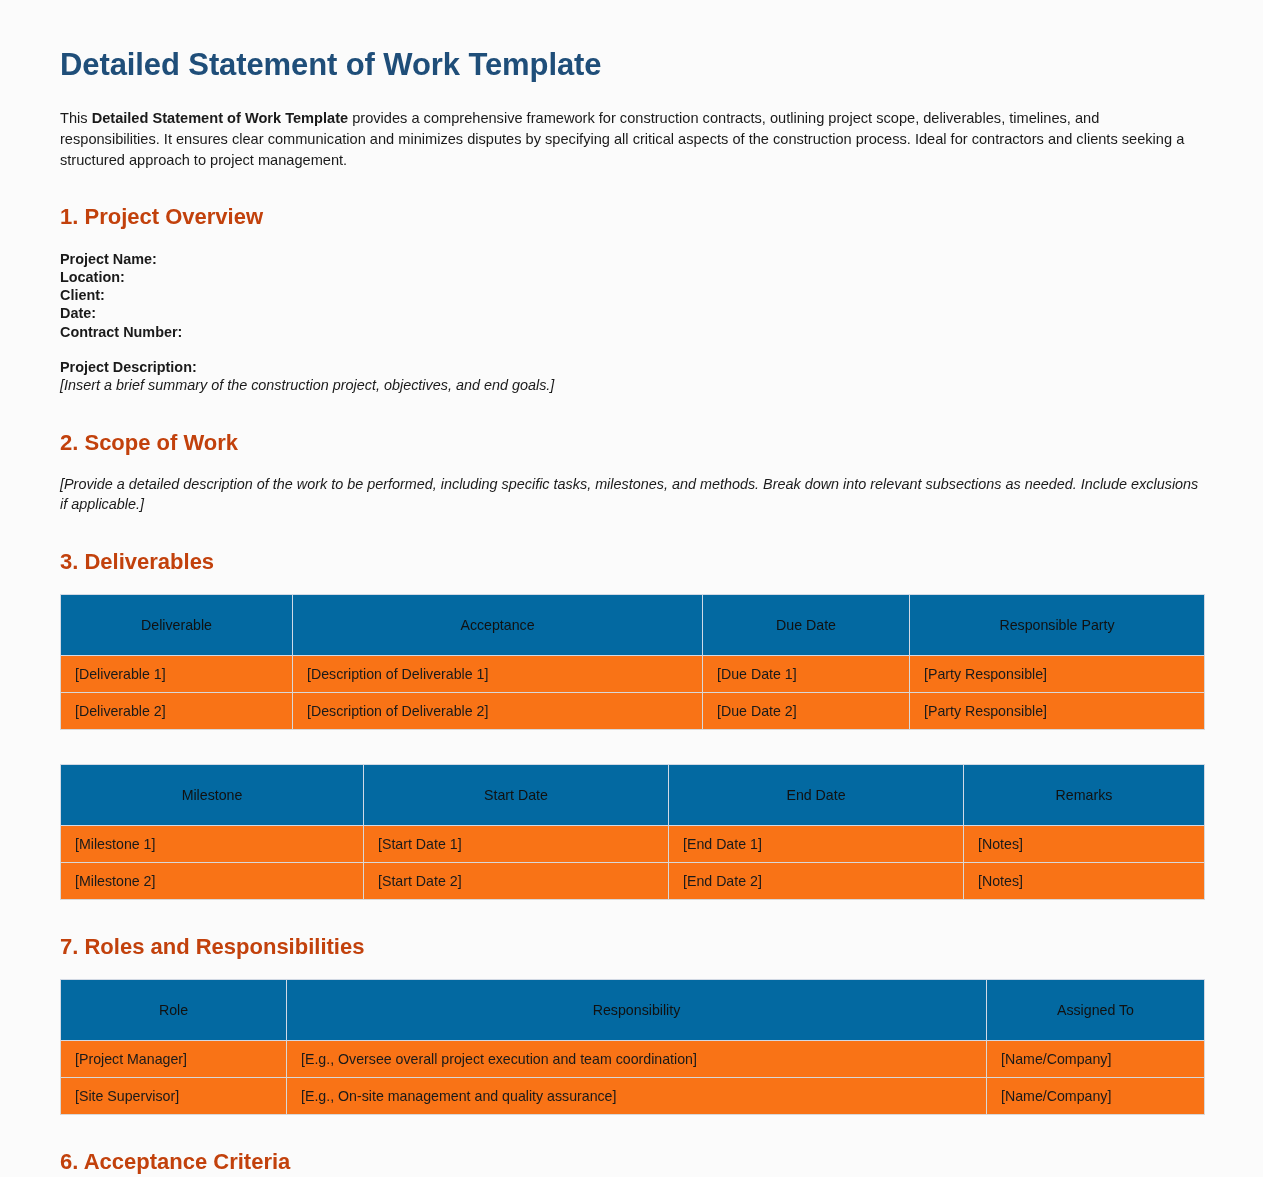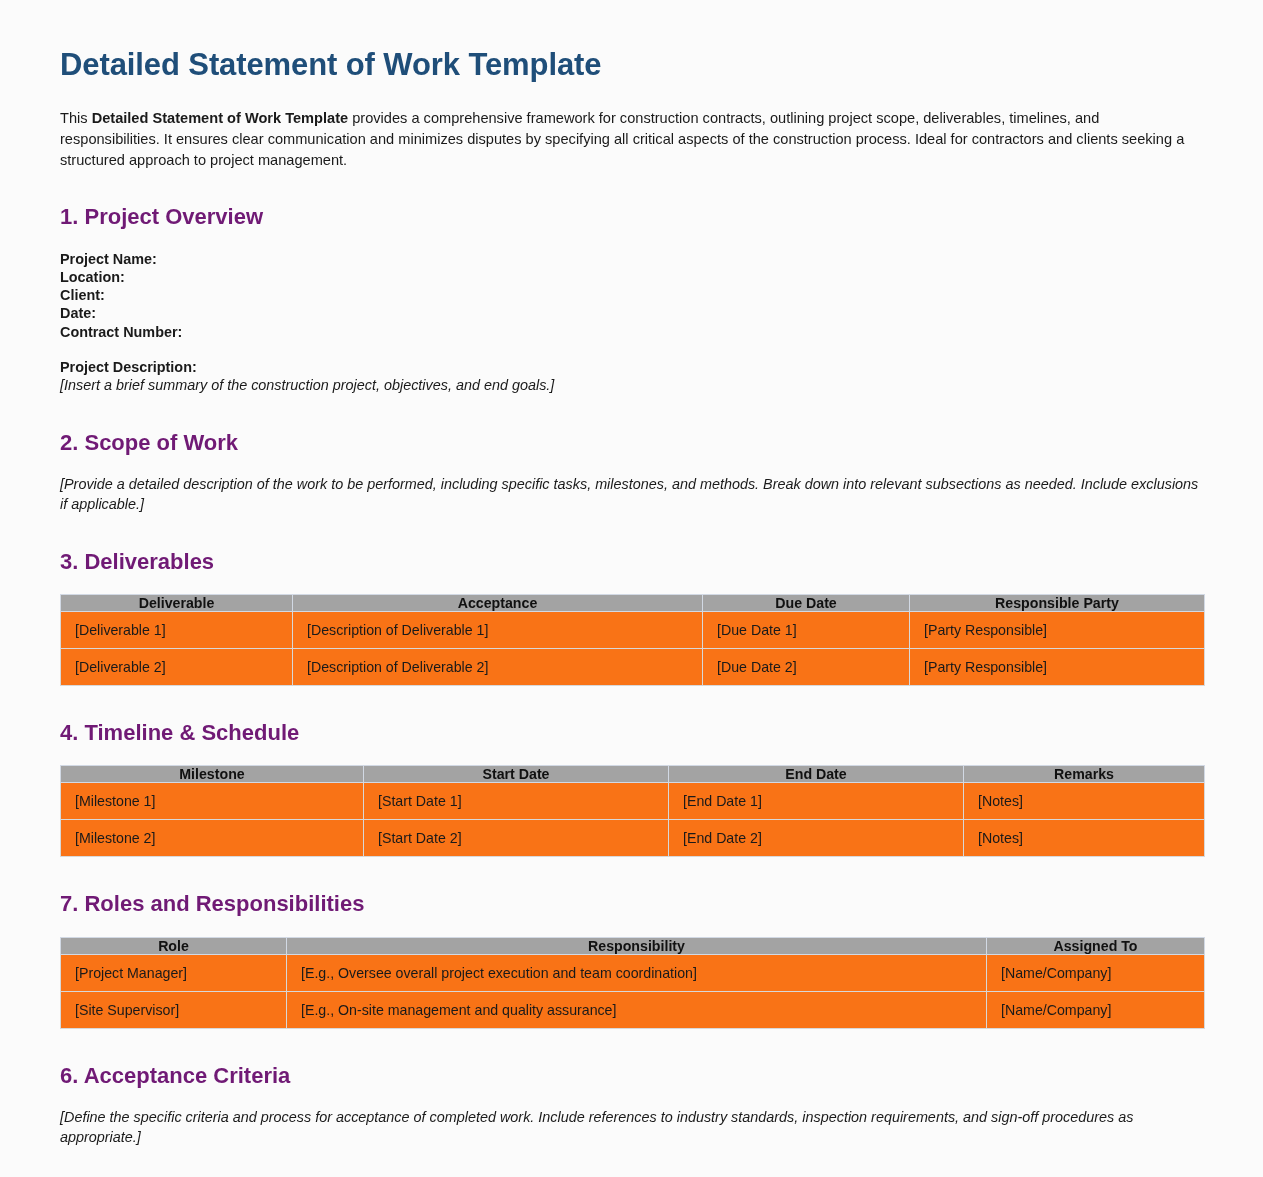--- a/index.html
+++ b/index.html
@@ -31,21 +31,21 @@
     font-size: 14.6px;
     line-height: 1.42;
     color: #1a1a1a;
     margin: 0 0 34px 0;
     max-width: 1145px;
   }
   .intro b { font-weight: bold; }
   h2.section {
     font-size: 22px;
     font-weight: bold;
-    color: #701a75;
+    color: #c2410c;
     margin: 0 0 20px 0;
     line-height: 1.15;
   }
   .field-list {
     font-size: 14.4px;
     font-weight: bold;
     line-height: 1.27;
     margin: 0 0 18px 0;
   }
   .field-list div { white-space: nowrap; }
@@ -62,26 +62,26 @@
     color: #1a1a1a;
     max-width: 1145px;
   }
   table.tpl {
     border-collapse: collapse;
     width: 1144px;
     margin: 0 0 4px 0;
     table-layout: fixed;
   }
   table.tpl th {
-    background: #a3a3a3;
+    background: #0369a1;
     border: 1px solid #d2d9e4;
     font-size: 14.2px;
-    font-weight: bold;
+    font-weight: normal;
     text-align: center;
-    padding: 0 8px;
+    padding: 22px 8px;
     color: #111;
   }
   table.tpl td {
     border: 1px solid #d8d8d8;
     font-size: 14.2px;
     padding: 10px 14px;
     color: #1a1a1a;
     background: #f97316;
     text-align: left;
   }
@@ -142,21 +142,20 @@
           <td>[Deliverable 2]</td>
           <td>[Description of Deliverable 2]</td>
           <td>[Due Date 2]</td>
           <td>[Party Responsible]</td>
         </tr>
       </tbody>
     </table>
   </section>
 
   <section class="sp-sec">
-    <h2 class="section">4. Timeline &amp; Schedule</h2>
     <table class="tpl">
       <colgroup>
           <col style="width:303px">
           <col style="width:305px">
           <col style="width:295px">
           <col style="width:241px">
         </colgroup>
       <thead>
         <tr>
           <th>Milestone</th>

